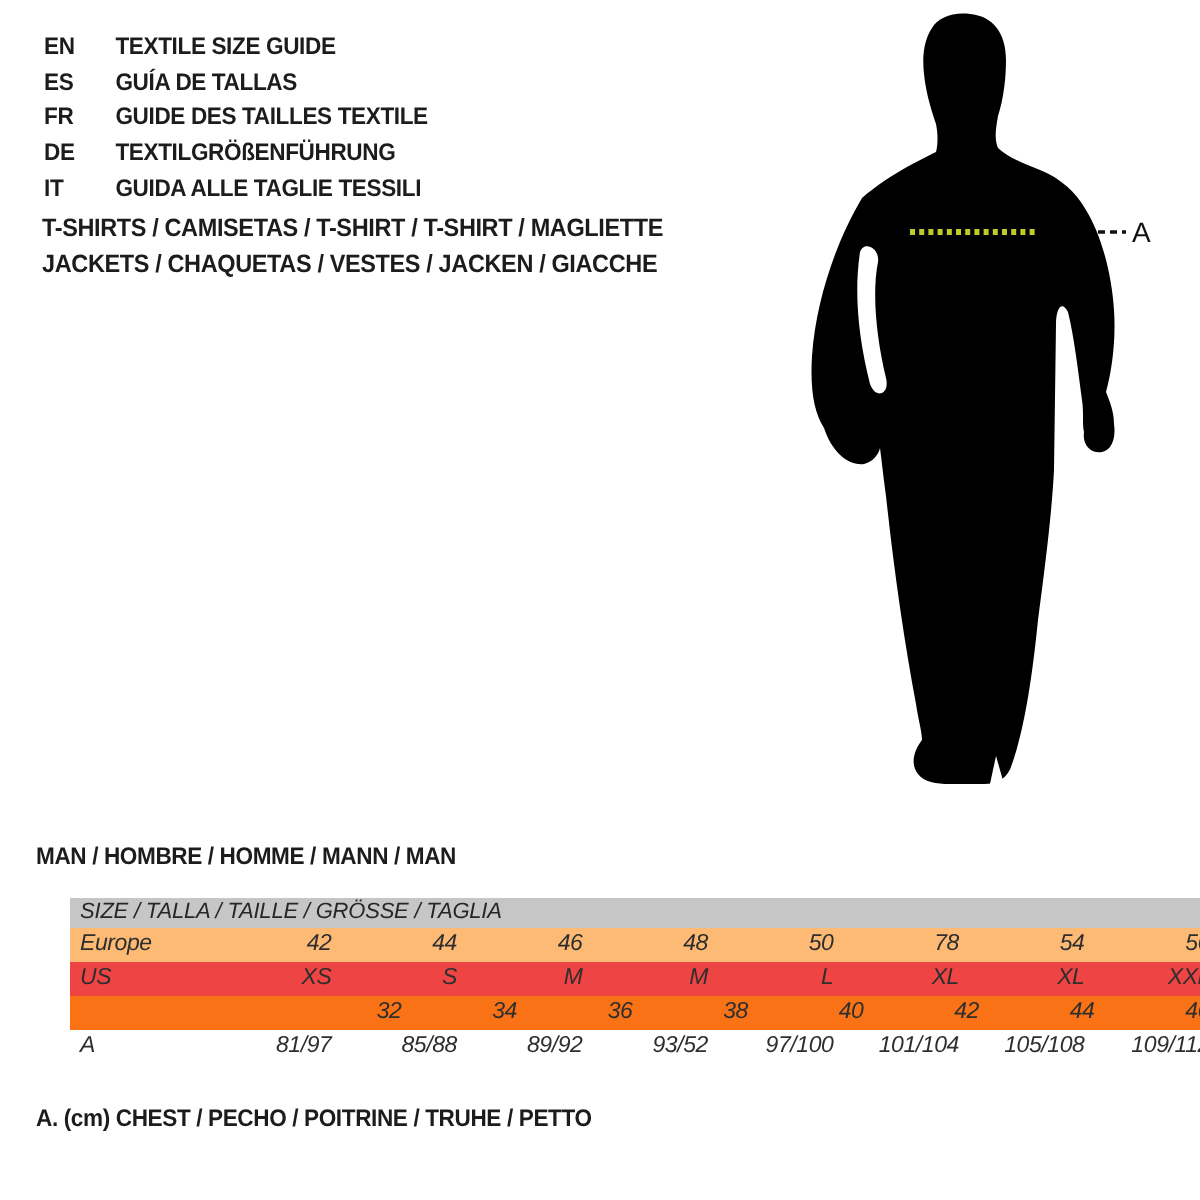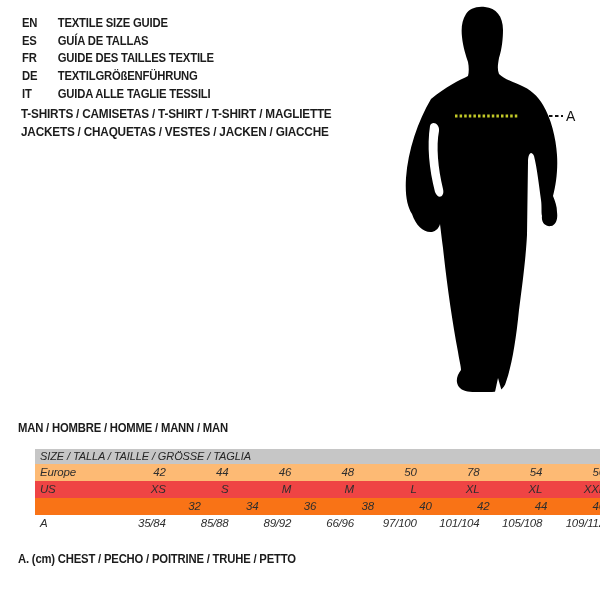--- a/index.html
+++ b/index.html
@@ -146,24 +146,24 @@
       <span class="val">36</span>
       <span class="val">38</span>
       <span class="val">40</span>
       <span class="val">42</span>
       <span class="val">44</span>
       <span class="val">46</span>
     </div>
 
     <div class="trow" style="background:#ffffff;">
       <span class="lbl">A</span>
-      <span class="val">35/84</span>
+      <span class="val">81/97</span>
       <span class="val">85/88</span>
       <span class="val">89/92</span>
-      <span class="val">66/96</span>
+      <span class="val">93/52</span>
       <span class="val">97/100</span>
       <span class="val">101/104</span>
       <span class="val">105/108</span>
       <span class="val">109/112</span>
     </div>
   </div>
 
   <div class="footnote">A. (cm) CHEST / PECHO / POITRINE / TRUHE / PETTO</div>
 
 </div>

